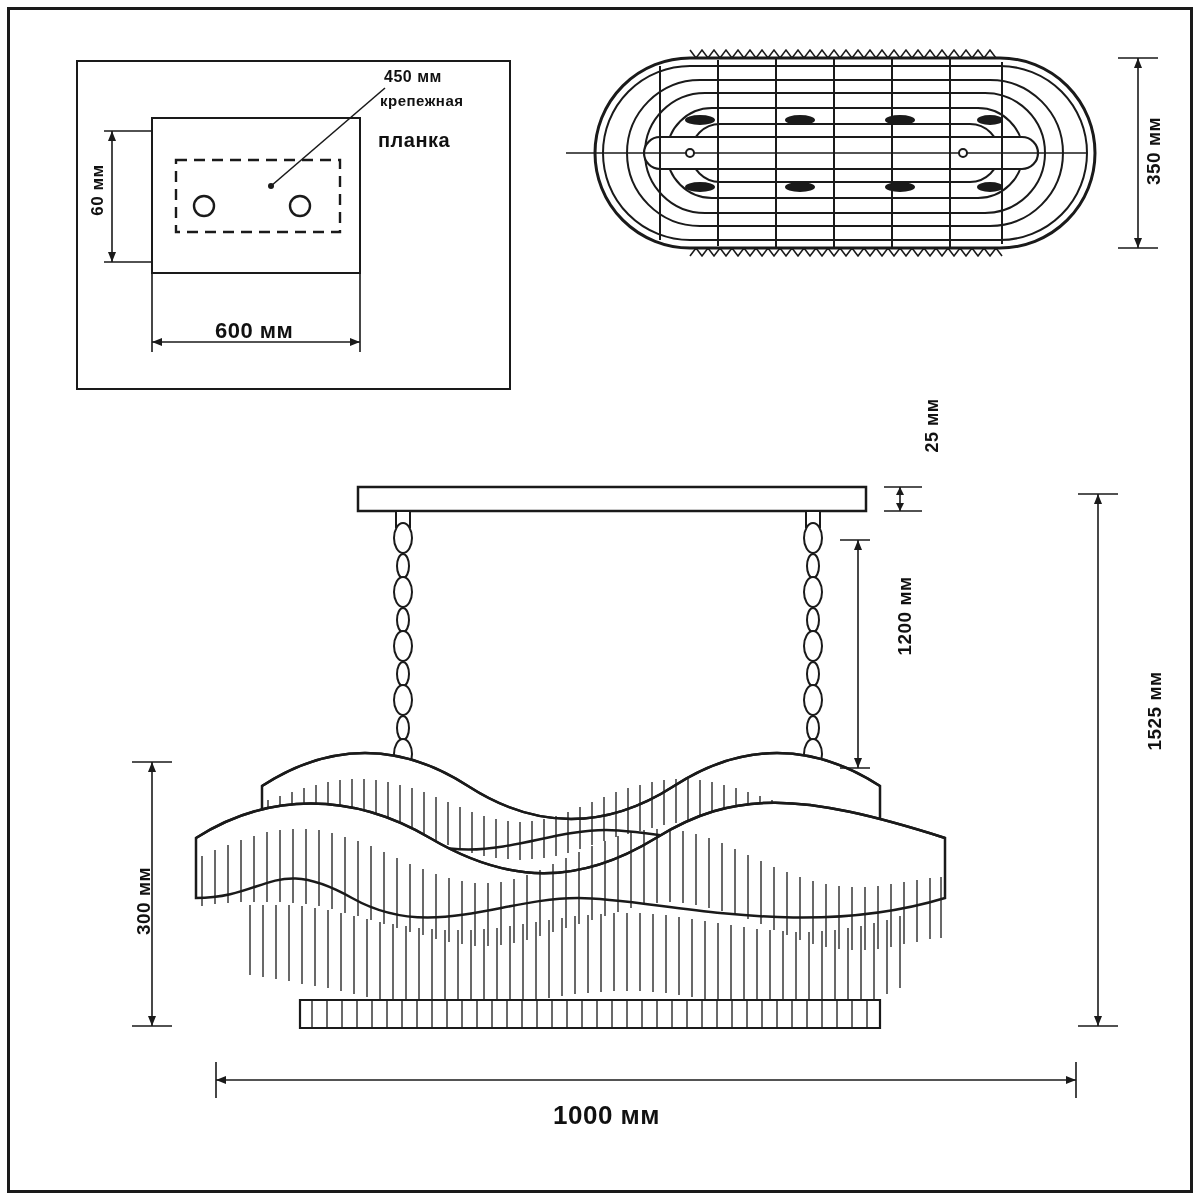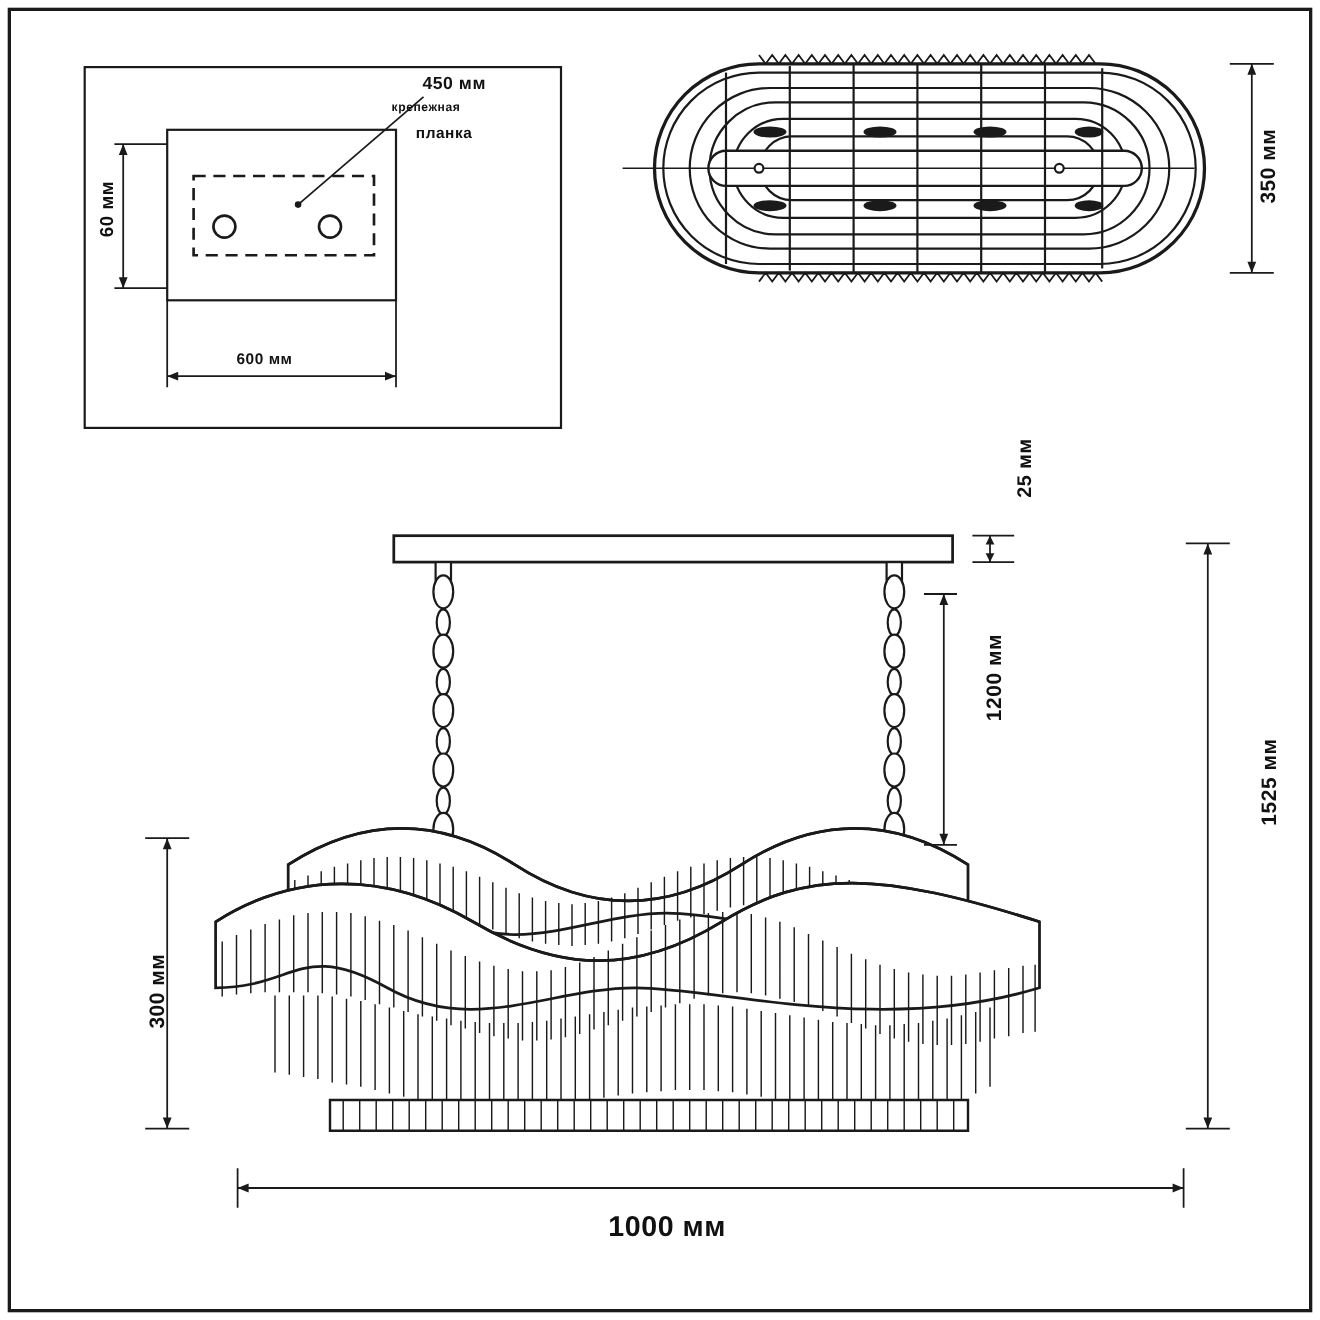--- a/index.html
+++ b/index.html
@@ -49,24 +49,24 @@
   }
   svg.layer {
     position: absolute;
     left: 0;
     top: 0;
     width: 1200px;
     height: 1200px;
     pointer-events: none;
   }
   .txt-450 { left: 384px; top: 68px; font-size: 16px; }
-  .txt-krep1 { left: 356px; top: 92px; font-size: 11px; }
-  .txt-krep2 { left: 378px; top: 112px; font-size: 14px; }
+  .txt-krep1 { left: 380px; top: 92px; font-size: 15px; }
+  .txt-krep2 { left: 378px; top: 129px; font-size: 20px; }
   .txt-60 { left: 72px; top: 180px; font-size: 17px; }
-  .txt-600 { left: 215px; top: 318px; font-size: 14px; }
+  .txt-600 { left: 215px; top: 318px; font-size: 22px; }
   .txt-350 { left: 1120px; top: 140px; font-size: 19px; }
   .txt-25 { left: 905px; top: 415px; font-size: 18px; }
   .txt-1200 { left: 865px; top: 605px; font-size: 19px; }
   .txt-1525 { left: 1115px; top: 700px; font-size: 19px; }
   .txt-300 { left: 110px; top: 890px; font-size: 19px; }
   .txt-1000 { left: 553px; top: 1100px; font-size: 26px; }
 </style>
 </head>
 <body>
 

